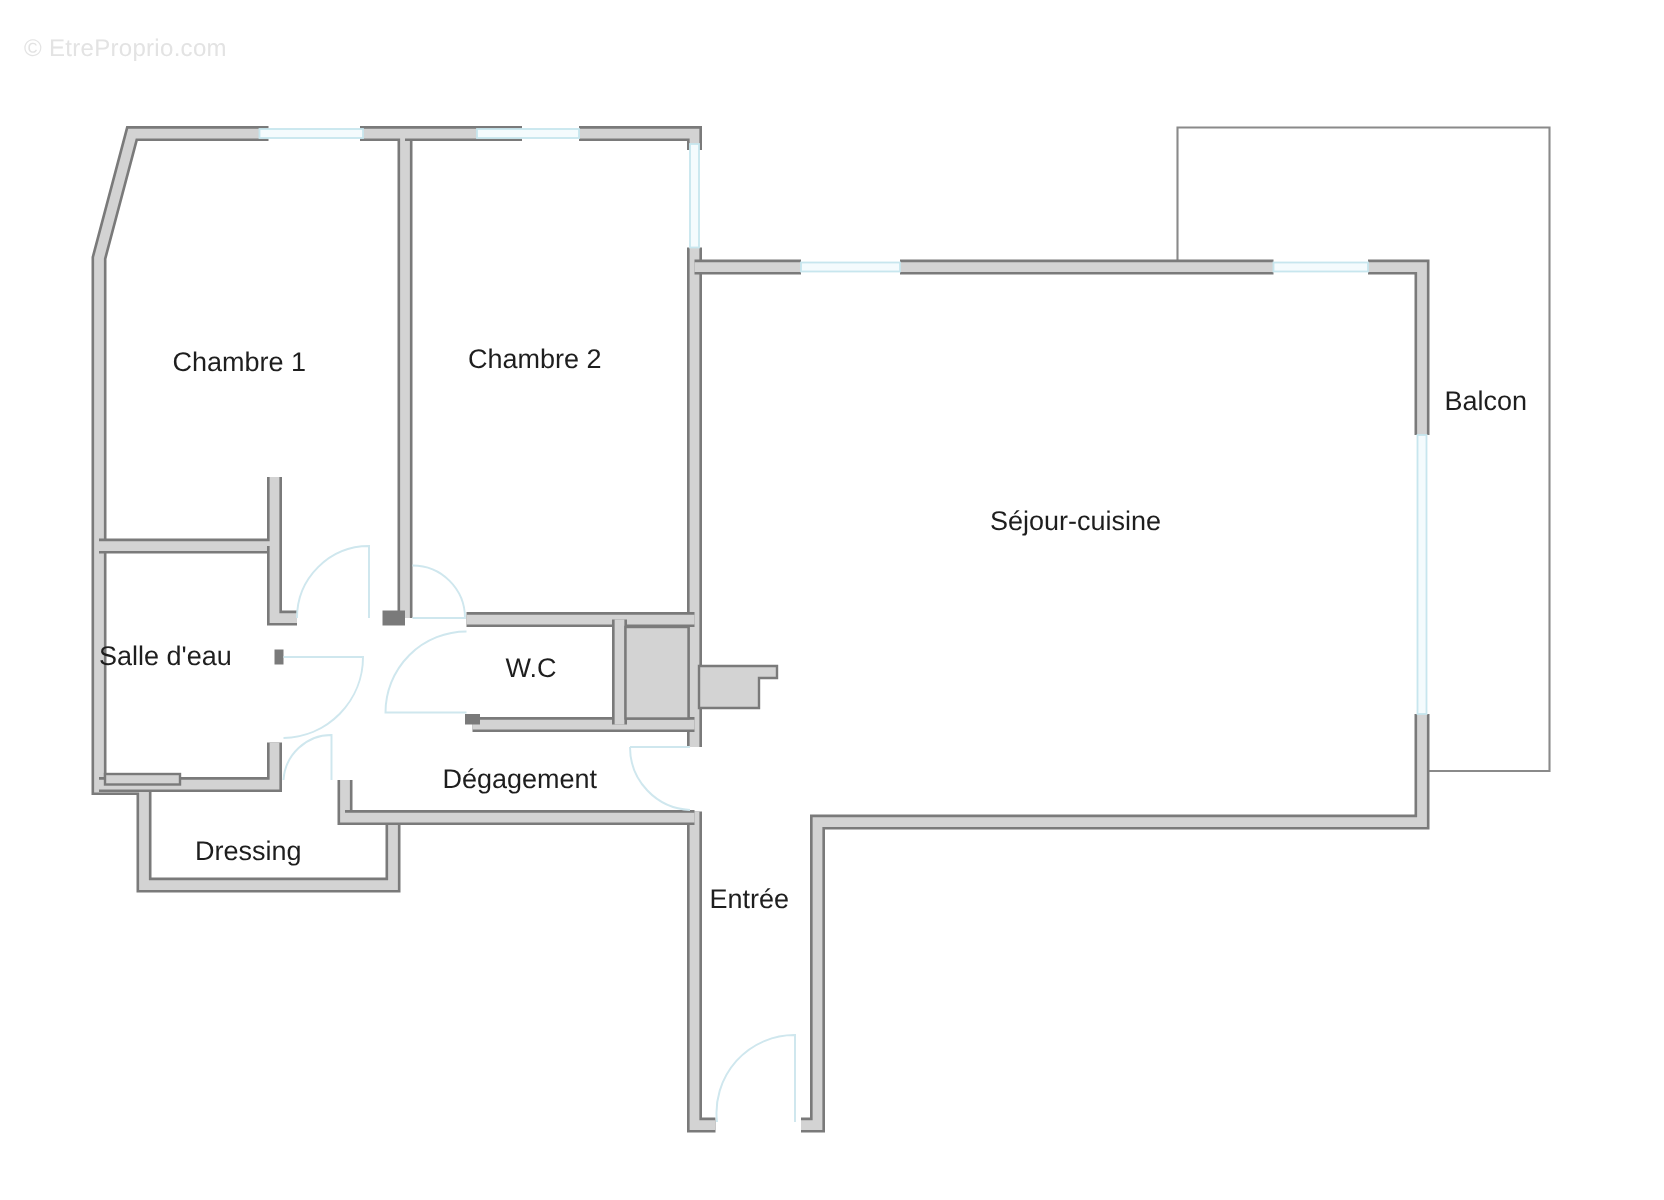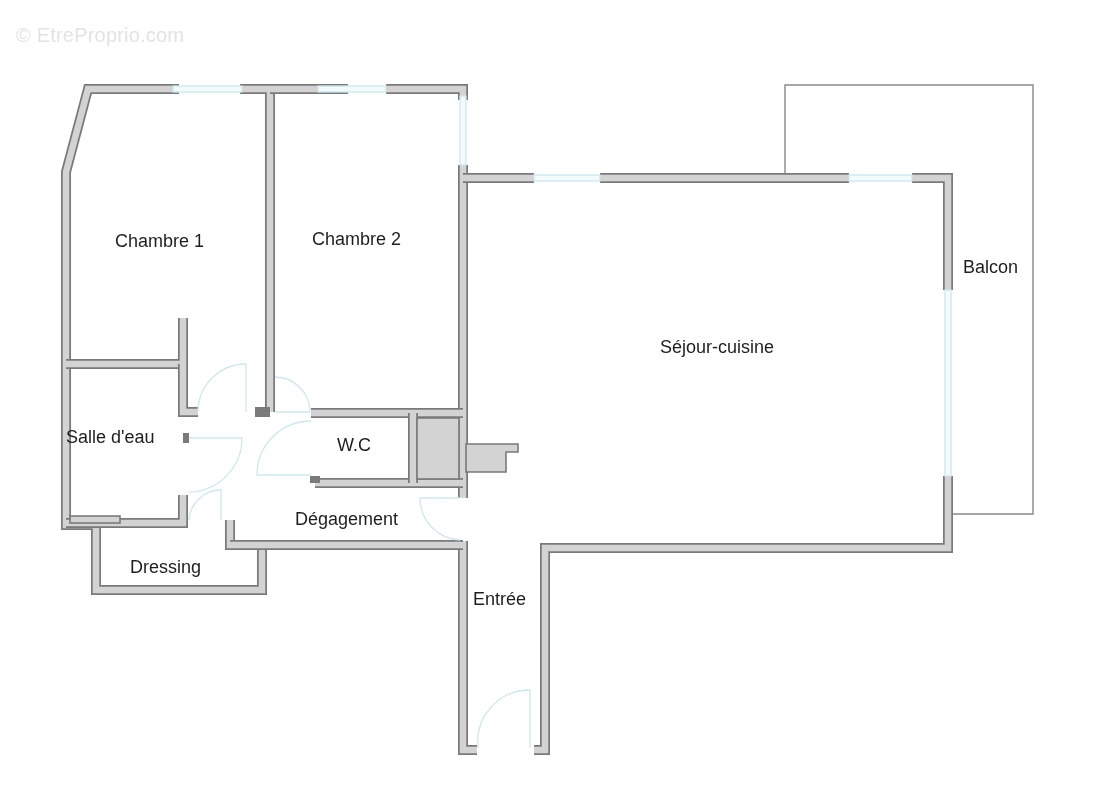--- a/index.html
+++ b/index.html
@@ -1,18 +1,18 @@
 <!DOCTYPE html>
 <html><head>
 <meta charset="utf-8">
 <style>
   html, body { margin: 0; padding: 0; background: #ffffff; }
   body { width: 1109px; height: 800px; position: relative; overflow: hidden;
          font-family: "Liberation Sans", sans-serif; }
-  .watermark { position: absolute; left: 16px; top: 24px; font-size: 20px; color: #e3e3e3;
+  .watermark { position: absolute; left: 16px; top: 24px; font-size: 16px; color: #e3e3e3;
                font-family: "Liberation Sans", sans-serif; letter-spacing: 0.2px; text-align: center; }
   svg { position: absolute; left: 0; top: 0; }
   .wall { fill: #d3d3d3; stroke: #7a7a7a; stroke-width: 1.6; }
   .wall-line { fill: none; stroke: #7a7a7a; stroke-width: 10; stroke-linejoin: miter; }
   .wall-fill { fill: none; stroke: #d3d3d3; stroke-width: 6.5; stroke-linejoin: miter; }
   .window { fill: #f4fbfd; stroke: #c7e6ee; stroke-width: 1.2; }
   .door { fill: none; stroke: #cfe7ee; stroke-width: 1.3; }
   .balcony { fill: none; stroke: #8a8a8a; stroke-width: 1.4; }
   .shaft { fill: #d3d3d3; stroke: #7a7a7a; stroke-width: 1.6; }
   .label { font-family: "Liberation Sans", sans-serif; font-size: 18px; fill: #1e1e1e; }

